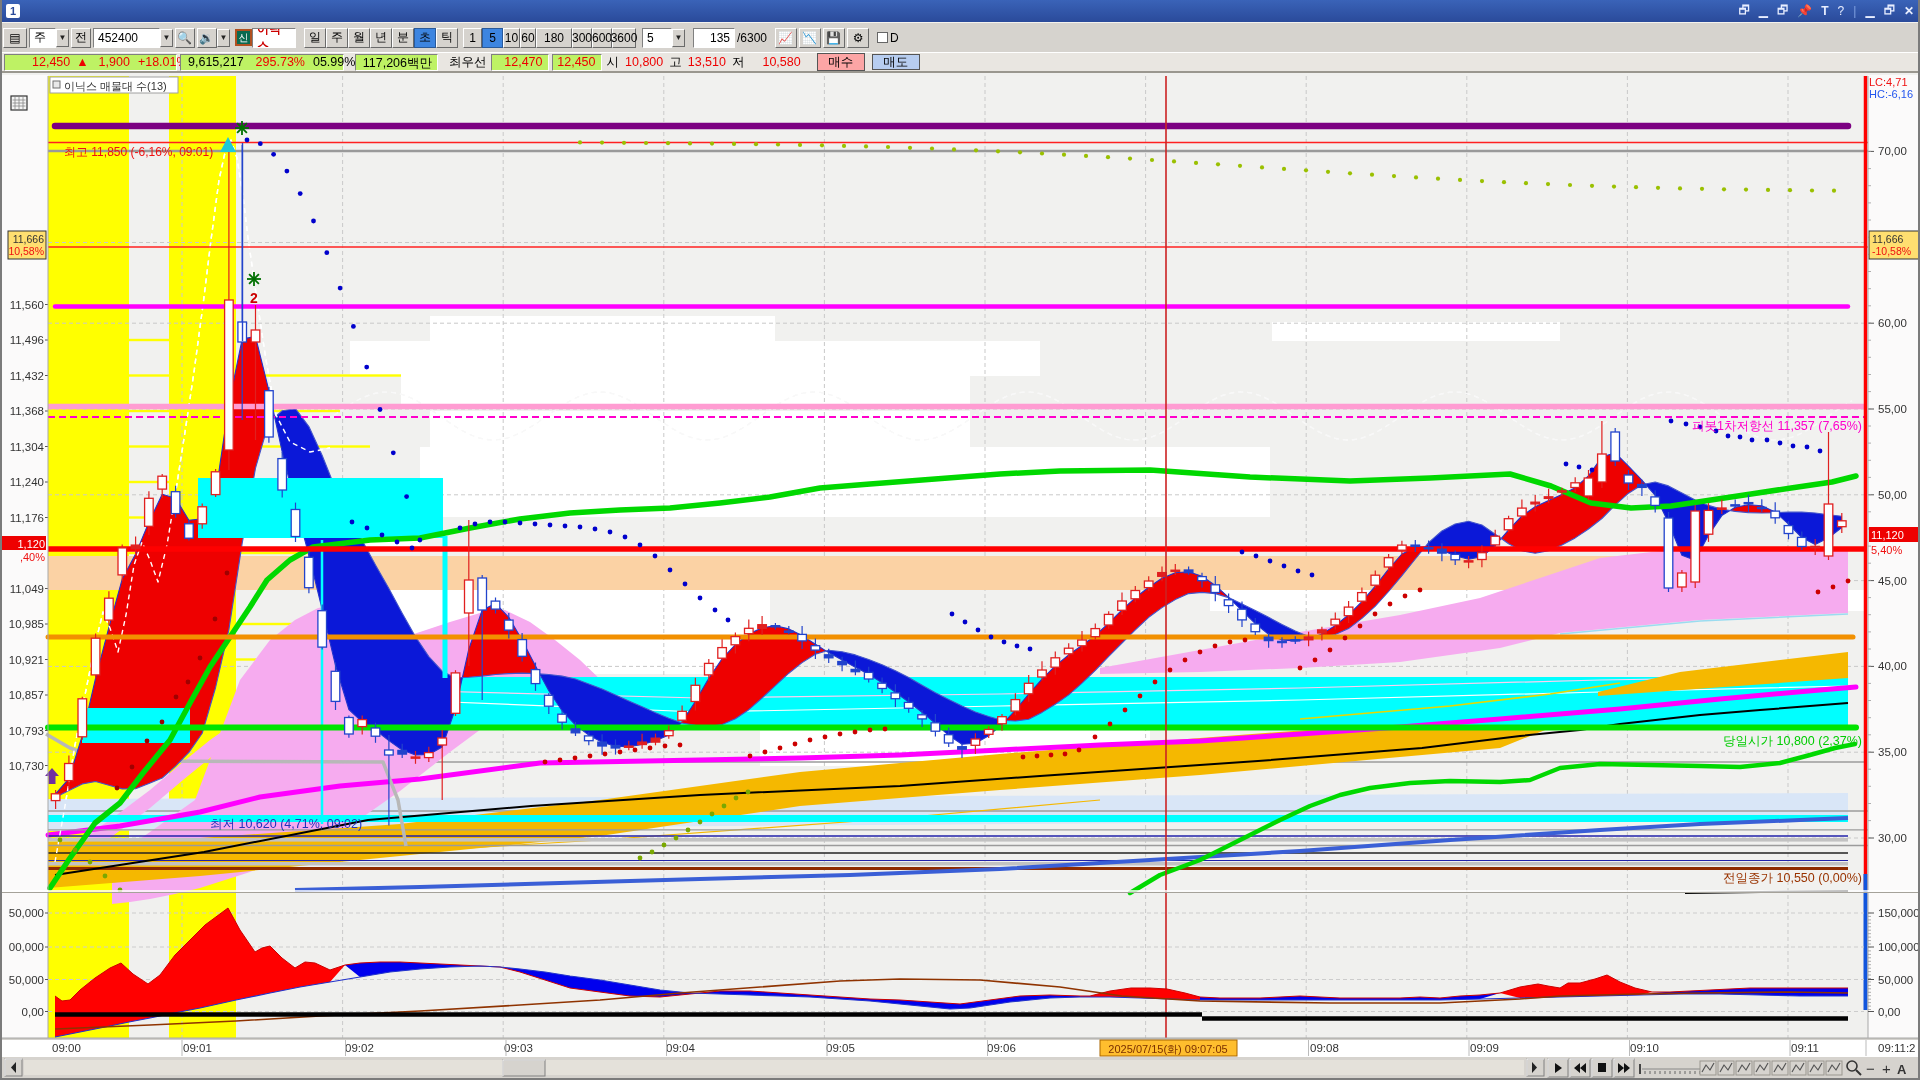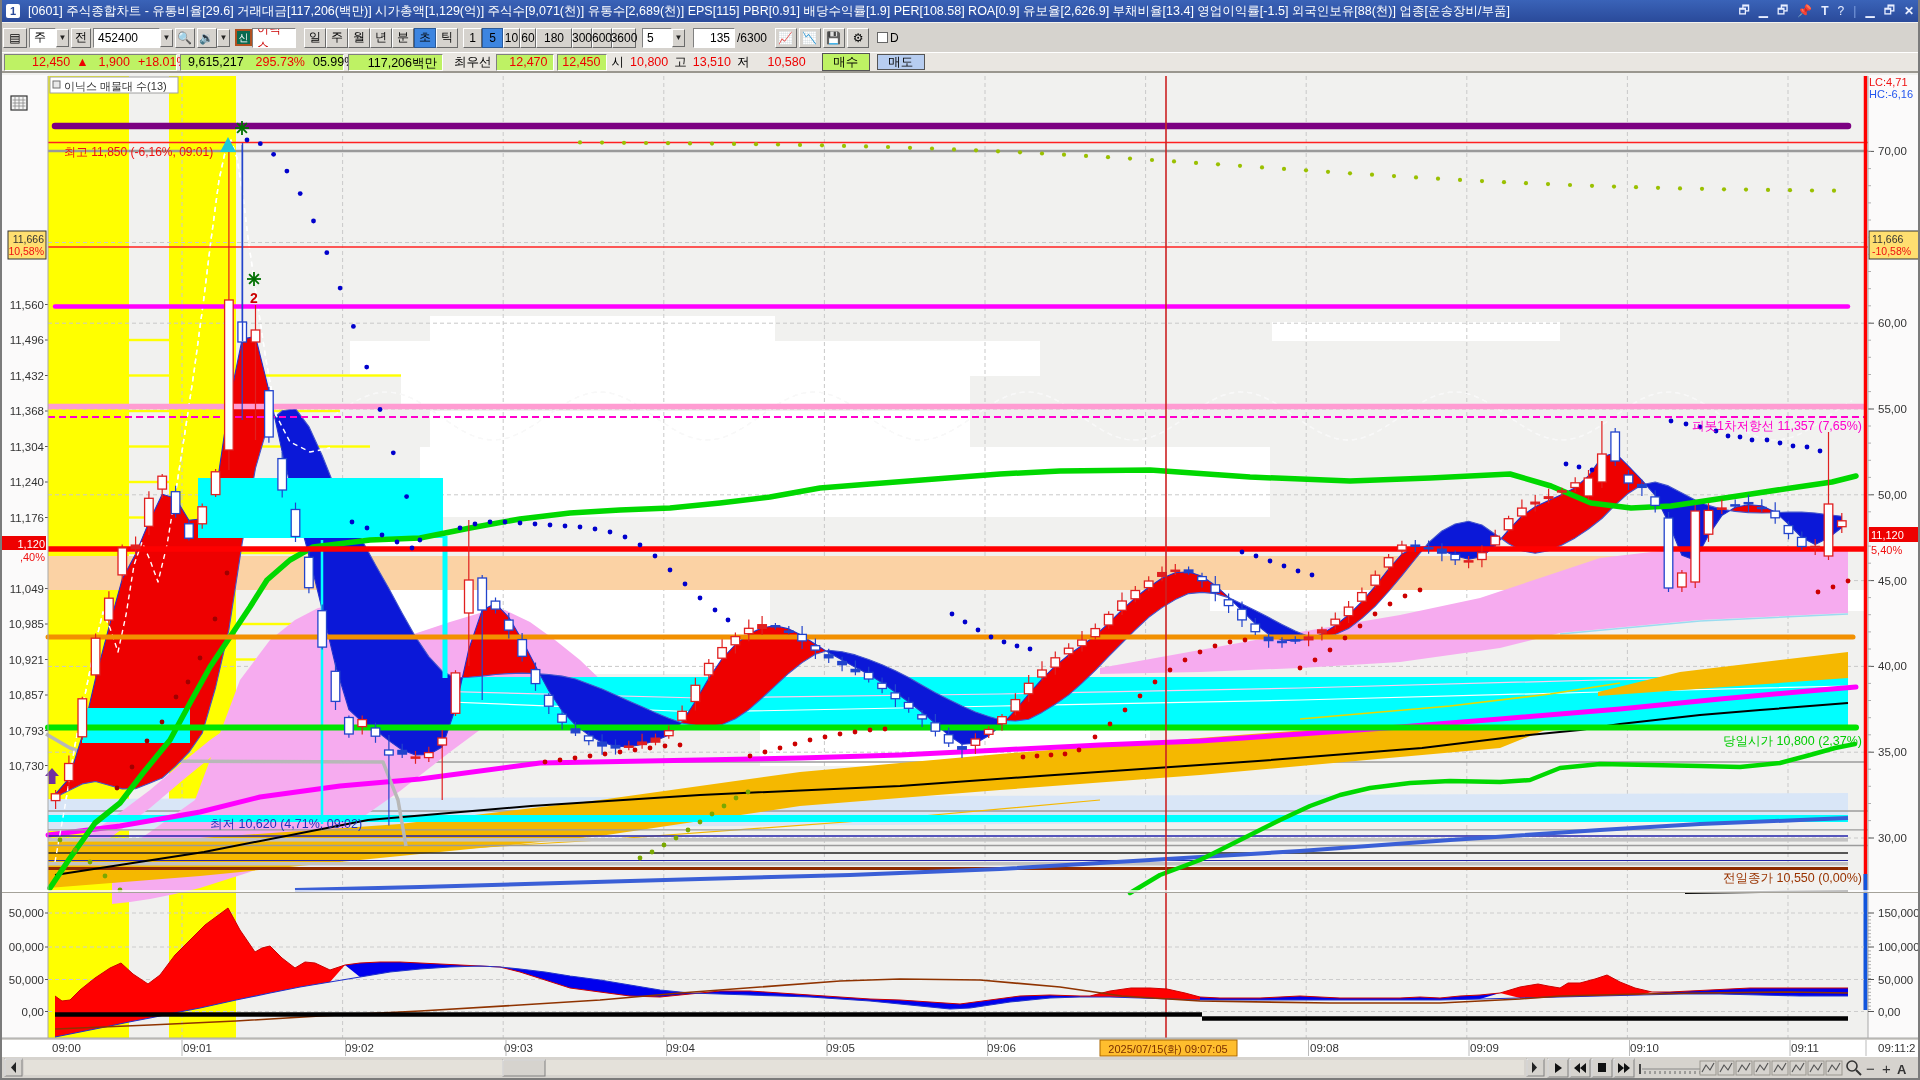--- a/index.html
+++ b/index.html
@@ -9,21 +9,20 @@
 .row3{position:absolute;top:52px;left:0;width:1920px;height:21px;background:#e9e6e1;border-top:1px solid #fff;border-bottom:2px solid #9a978f;display:flex;align-items:center;font-size:12.5px}
 .fld{background:#fff;border:1px solid;border-color:#808080 #fff #fff #808080;height:20px;display:flex;align-items:center;padding:0 4px}
 .b3{background:#d6d3ce;border:1px solid;border-color:#fff #6a6a6a #6a6a6a #fff;height:20px;display:flex;align-items:center;justify-content:center}
 .sel{background:#3d85e0;color:#000;border-color:#2a5a9a}
 .dd{width:13px;height:18px;background:#d6d3ce;border:1px solid;border-color:#fff #6a6a6a #6a6a6a #fff;font-size:8px;display:flex;align-items:center;justify-content:center;color:#222}
 .r3f{background:#bef264;border:1px solid;border-color:#808080 #fff #fff #808080;height:17px;display:flex;padding:0 5px}
 </style></head>
 <body>
 <div class="tb">
     <div class="ic">1</div>
-    <span>[0601] 주식종합차트 - 유통비율[29.6] 거래대금[117,206(백만)] 시가총액[1,129(억)] 주식수[9,071(천)] 유통수[2,689(천)] EPS[115] PBR[0.91] 배당수익률[1.9] PER[108.58] ROA[0.9] 유보율[2,626.9] 부채비율[13.4] 영업이익률[-1.5] 외국인보유[88(천)] 업종[운송장비/부품]</span>
 <div class="btns">
       <span>🗗</span>
       <span>▁</span>
       <span>🗗</span>
       <span>📌</span>
       <span style="font-weight:bold">T</span>
       <span>?</span>
       <span style="color:#7fa0e0">|</span>
       <span>▁</span>
       <span>🗗</span>
@@ -35,21 +34,21 @@
  <div class="b3" style="width:24px;margin-left:3px">▤</div>
  <div class="fld" style="width:27px;margin-left:2px">주</div>
     <div class="dd">▼</div>
  <div class="b3" style="width:20px;margin-left:2px">전</div>
  <div class="fld" style="width:67px;margin-left:2px">452400</div>
     <div class="dd">▼</div>
  <div class="b3" style="width:20px;margin-left:2px">🔍</div>
  <div class="b3" style="width:20px;margin-left:2px">🔉</div>
     <div class="dd">▼</div>
  <div style="width:17px;height:17px;background:#0a6a50;color:#fff;border:2px solid #b05020;font-size:10px;text-align:center;line-height:14px;margin-left:5px">신</div>
- <div class="fld" style="width:44px;color:#cc0000;font-weight:normal;overflow:hidden">이닉스</div>
+ <div class="fld" style="width:44px;color:#cc0000;font-weight:bold;overflow:hidden">이닉스</div>
  <div style="width:8px"></div>
  <div class="b3" style="width:22px">일</div>
     <div class="b3" style="width:22px">주</div>
     <div class="b3" style="width:22px">월</div>
     <div class="b3" style="width:22px">년</div>
     <div class="b3" style="width:22px">분</div>
     <div class="b3 sel" style="width:22px">초</div>
     <div class="b3" style="width:22px">틱</div>
  <div style="width:5px"></div>
  <div class="b3" style="width:19px">1</div>
@@ -79,31 +78,31 @@
       <span style="margin-left:22px">12,450</span>
       <span style="margin-left:6px">▲</span>
       <span style="margin-left:10px">1,900</span>
       <span style="margin-left:8px">+18.01%</span>
     </div>
  <div class="r3f" style="width:164px;margin-left:3px">
       <span style="margin-left:2px">9,615,217</span>
       <span style="color:#ee0000;margin-left:12px">295.73%</span>
       <span style="margin-left:8px">05.99%</span>
     </div>
- <div class="r3f" style="width:95px;margin-left:4px;justify-content:flex-end">117,206백만</div>
+ <div class="r3f" style="width:83px;margin-left:11px;justify-content:flex-end">117,206백만</div>
  <span style="margin-left:11px">최우선</span>
  <div class="r3f" style="width:58px;margin-left:4px;color:#ee0000;justify-content:flex-end">12,470</div>
  <div class="r3f" style="width:50px;margin-left:3px;color:#ee0000;justify-content:flex-end">12,450</div>
  <span style="margin-left:5px">시</span>
     <span style="color:#ee0000;margin-left:6px">10,800</span>
  <span style="margin-left:6px">고</span>
     <span style="color:#ee0000;margin-left:6px">13,510</span>
  <span style="margin-left:6px">저</span>
     <span style="color:#ee0000;margin-left:18px">10,580</span>
- <div style="width:48px;height:18px;background:#bef264;border:1px solid #555;display:flex;align-items:center;justify-content:center;margin-left:16px">매수</div>
+ <div style="width:48px;height:18px;background:#fca5a5;border:1px solid #555;display:flex;align-items:center;justify-content:center;margin-left:16px">매수</div>
  <div style="width:48px;height:16px;background:#b7cdf0;border:1px solid #555;display:flex;align-items:center;justify-content:center;margin-left:7px">매도</div>
 </div>
 <svg width="1920" height="1080" style="position:absolute;top:0;left:0" xmlns="http://www.w3.org/2000/svg">
     <rect x="0.0" y="73.0" width="1920.0" height="1007.0" fill="#f0f0ee"></rect>
     <rect x="2.0" y="75.0" width="46.0" height="963.0" fill="#fbfafa"></rect>
     <rect x="1868.0" y="75.0" width="50.0" height="963.0" fill="#fbfafa"></rect>
     <rect x="48.0" y="76.0" width="1816.0" height="814.0" fill="#f1f1ef"></rect>
     <rect x="430.0" y="316.0" width="345.0" height="25.0" fill="#ffffff"></rect>
     <rect x="1272.0" y="322.0" width="288.0" height="19.0" fill="#ffffff"></rect>
     <rect x="350.0" y="341.0" width="690.0" height="35.0" fill="#ffffff"></rect>

